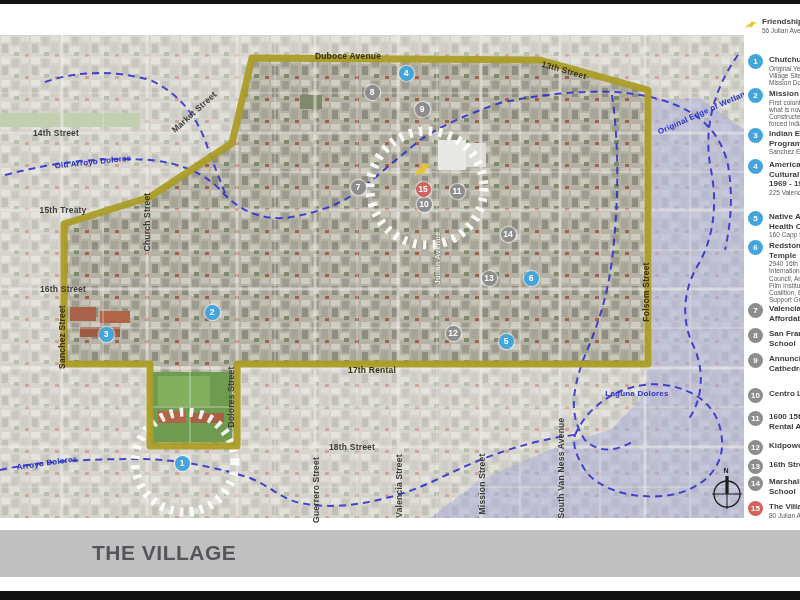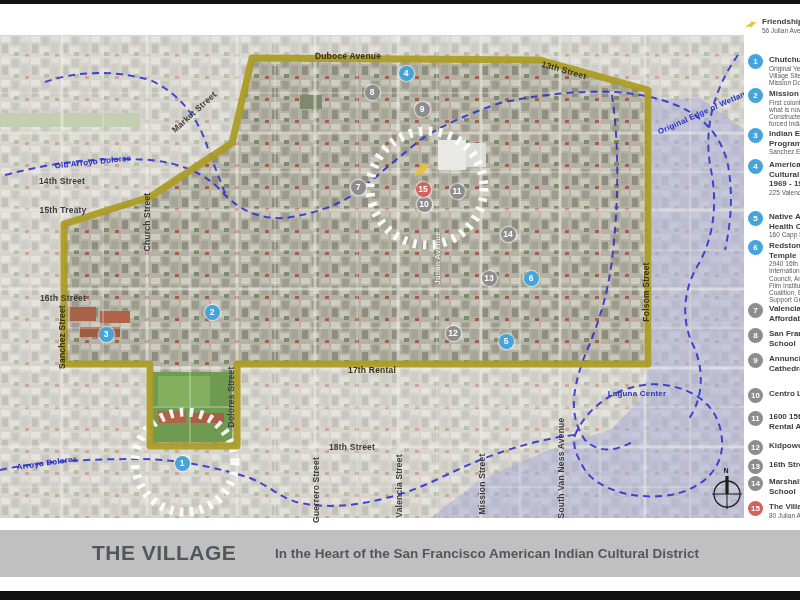--- a/index.html
+++ b/index.html
@@ -143,36 +143,36 @@
 <div id="overlay">
 
   <svg class="bird" style="left:411px;top:159px;transform:rotate(-12deg);" width="24" height="24" viewBox="0 0 24 24">
     <path fill="#e9c52b" d="M2,16 C6,9 12,6 20,7 C16,9.5 13.5,11.5 12.5,15.5 C10.5,13 7.5,13.2 4.5,14.8 C3.6,15.3 2.8,15.6 2,16 Z M11.5,3 C13.5,6.5 16.5,7.5 21,6.5 C18,10.5 13.5,10.5 11.8,7.5 Z"></path>
   </svg>
 <div class="slabel onb" style="left: 348px; top: 56px; transform: translate(-50%, -50%) rotate(0deg);">Duboce Avenue</div>
     <div class="slabel onb" style="left: 564px; top: 70px; transform: translate(-50%, -50%) rotate(16deg);">13th Street</div>
     <div class="slabel onb" style="left: 372px; top: 370px; transform: translate(-50%, -50%) rotate(0deg);">17th Rental</div>
     <div class="slabel onb" style="left: 62px; top: 337px; transform: translate(-50%, -50%) rotate(-90deg);">Sanchez Street</div>
     <div class="slabel onb" style="left: 646px; top: 292px; transform: translate(-50%, -50%) rotate(-90deg);">Folsom Street</div>
-    <div class="slabel dark" style="left: 62px; top: 133px; transform: translate(-50%, -50%) rotate(0deg); margin-top: 48px;">14th Street</div>
+    <div class="slabel dark" style="left: 56px; top: 133px; transform: translate(-50%, -50%) rotate(0deg);">14th Street</div>
     <div class="slabel dark" style="left: 63px; top: 210px; transform: translate(-50%, -50%) rotate(0deg);">15th Treaty</div>
-    <div class="slabel dark" style="left: 63px; top: 298px; transform: translate(-50%, -50%) rotate(0deg);">16th Street</div>
+    <div class="slabel dark" style="left: 63px; top: 289px; transform: translate(-50%, -50%) rotate(0deg);">16th Street</div>
     <div class="slabel dark" style="left: 352px; top: 447px; transform: translate(-50%, -50%) rotate(0deg);">18th Street</div>
     <div class="slabel dark" style="left: 194px; top: 112px; transform: translate(-50%, -50%) rotate(-42deg);">Market Street</div>
     <div class="slabel dark" style="left: 147px; top: 222px; transform: translate(-50%, -50%) rotate(-90deg);">Church Street</div>
     <div class="slabel dark" style="left: 231px; top: 397px; transform: translate(-50%, -50%) rotate(-90deg);">Dolores Street</div>
     <div class="slabel dark" style="left: 316px; top: 490px; transform: translate(-50%, -50%) rotate(-90deg);">Guerrero Street</div>
     <div class="slabel dark" style="left: 399px; top: 486px; transform: translate(-50%, -50%) rotate(-90deg);">Valencia Street</div>
     <div class="slabel dark" style="left: 482px; top: 484px; transform: translate(-50%, -50%) rotate(-90deg);">Mission Street</div>
     <div class="slabel dark" style="left: 561px; top: 468px; transform: translate(-50%, -50%) rotate(-90deg);">South Van Ness Avenue</div>
     <div class="slabel white" style="left: 437px; top: 258px; transform: translate(-50%, -50%) rotate(-90deg);">Julian Avenue</div>
     <div class="slabel blue" style="left: 93px; top: 162px; transform: translate(-50%, -50%) rotate(-6deg);">Old Arroyo Dolores</div>
     <div class="slabel blue" style="left: 47px; top: 463px; transform: translate(-50%, -50%) rotate(-8deg);">Arroyo Dolores</div>
     <div class="slabel blue" style="left: 706px; top: 111px; transform: translate(-50%, -50%) rotate(-24deg);">Original Edge of Wetlands</div>
-    <div class="slabel blue" style="left: 637px; top: 393px; transform: translate(-50%, -50%) rotate(0deg);">Laguna Center</div>
+    <div class="slabel blue" style="left: 637px; top: 393px; transform: translate(-50%, -50%) rotate(0deg);">Laguna Dolores</div>
     <div class="mkr" style="left: 174.5px; top: 455.5px; background: rgb(68, 165, 220);">1</div>
     <div class="mkr" style="left: 204.5px; top: 304.5px; background: rgb(68, 165, 220);">2</div>
     <div class="mkr" style="left: 98.5px; top: 326.5px; background: rgb(68, 165, 220);">3</div>
     <div class="mkr" style="left: 398.5px; top: 65.5px; background: rgb(68, 165, 220);">4</div>
     <div class="mkr" style="left: 498.5px; top: 333.5px; background: rgb(68, 165, 220);">5</div>
     <div class="mkr" style="left: 523.5px; top: 270.5px; background: rgb(68, 165, 220);">6</div>
     <div class="mkr" style="left: 350.5px; top: 179.5px; background: rgb(141, 141, 141);">7</div>
     <div class="mkr" style="left: 364.5px; top: 84.5px; background: rgb(141, 141, 141);">8</div>
     <div class="mkr" style="left: 414.5px; top: 101.5px; background: rgb(141, 141, 141);">9</div>
     <div class="mkr" style="left: 416.5px; top: 196.5px; background: rgb(141, 141, 141);">10</div>
@@ -309,16 +309,15 @@
         <div class="ltxt">
           <div class="lt">The Village</div>
           <div class="ls">80 Julian Avenue</div>
         </div>
       </div>
     </div>
 </div>
 
 <div id="title-bar">
   <div id="main-title">THE VILLAGE</div>
-  <div id="sub-title">In the Heart of the San Francisco American Indian Cultural District</div>
 </div>
 
 <div id="bar-bottom" class="bar-black"></div>
 
 </body></html>

